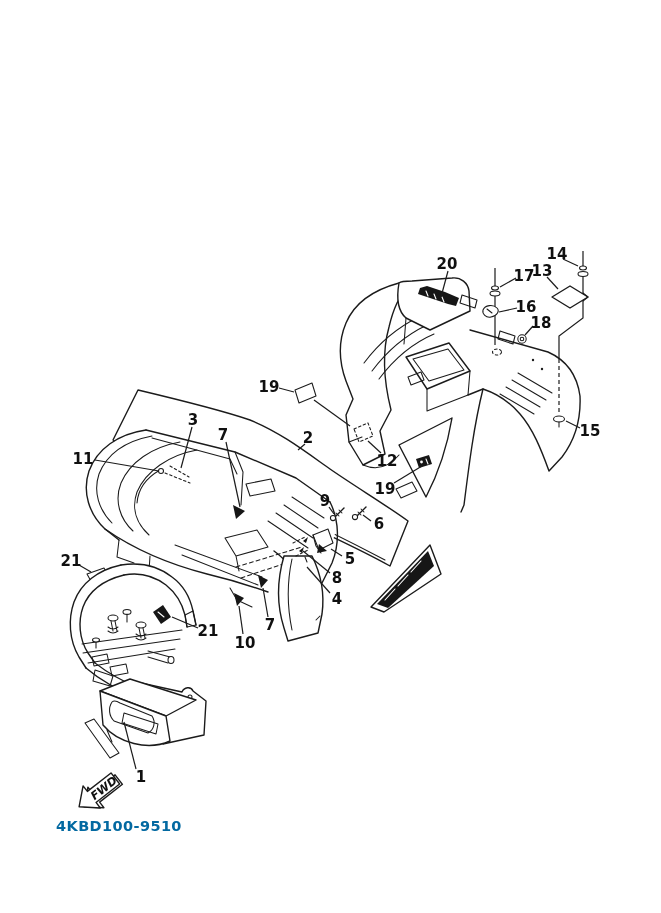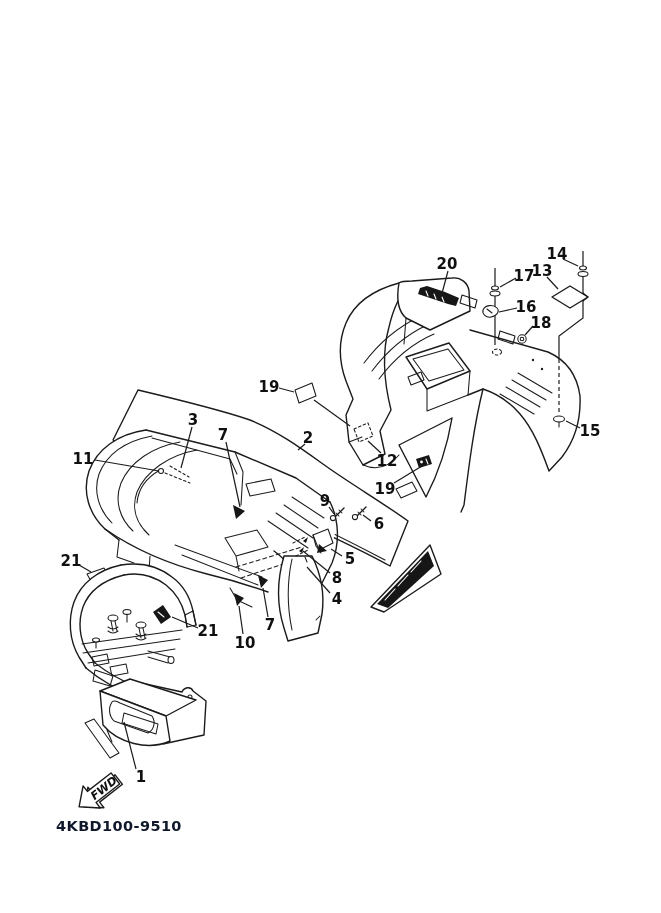--- a/index.html
+++ b/index.html
@@ -13,21 +13,21 @@
   .dark{fill:#161616;stroke:none;}
   .wline{fill:none;stroke:#ffffff;stroke-width:1.1;stroke-linecap:round;}
   .dash{stroke-dasharray:4 3;}
   .dash2{stroke-dasharray:2.5 2.5;}
   .leader{stroke:#1b1b1b;stroke-width:1.2;fill:none;}
   .callout-num{font:700 15px "DejaVu Sans","Liberation Sans",sans-serif;fill:#101010;
                text-anchor:middle;}
   .fwd-text{font:italic 700 11.5px "DejaVu Sans","Liberation Sans",sans-serif;fill:#101010;
             text-anchor:middle;}
   .diagram-code{position:absolute;left:56px;top:818px;font:700 14.5px "DejaVu Sans","Liberation Sans",sans-serif;
-                color:#0f172a;letter-spacing:.4px;}
+                color:#0369a1;letter-spacing:.4px;}
 </style>
 </head>
 <body>
 
 <div class="stage">
   <svg width="661" height="913" viewBox="0 0 661 913">
 
     <g>
       <path class="ln wfill" d="M 138,390 C 180,400 221,410 250,420 C 280,432 306,452 330,469 C 356,487 386,505 408,521 L 390,566 C 365,552 341,541 320,531 C 291,516 261,498 230,487 C 191,472 150,460 112,450 L 120,444 L 113,440 Z"></path>
       <path class="ln thin" d="M 121,447 C 190,466 282,506 385,560"></path>

